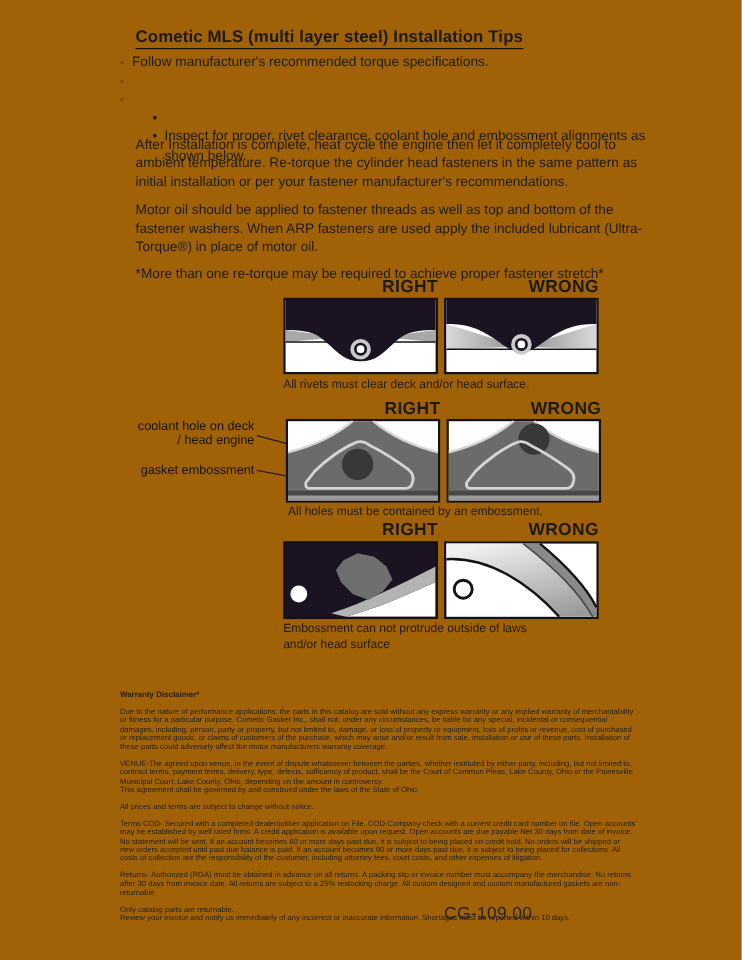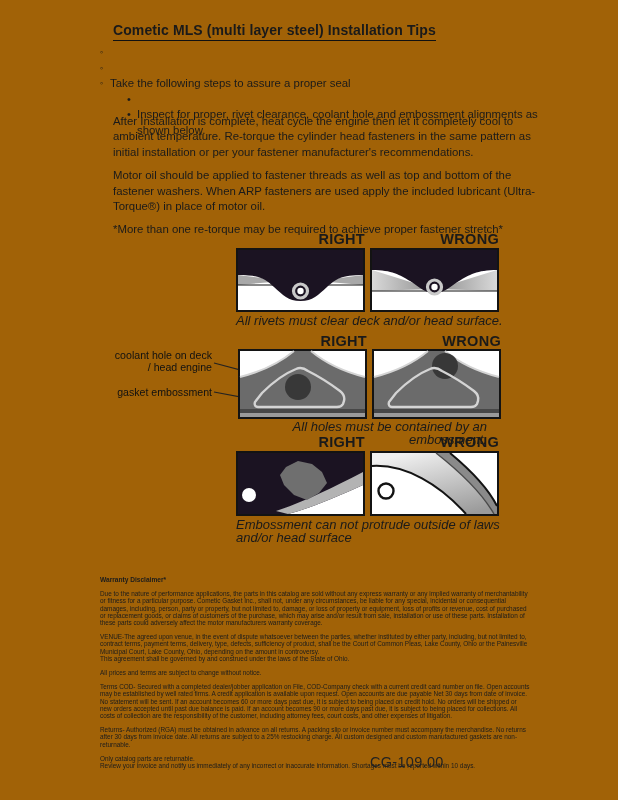--- a/index.html
+++ b/index.html
@@ -24,27 +24,27 @@
 
   .diesel{position:absolute;left:113px;top:114px;width:432px;font-size:11.4px;line-height:15.4px;}
   .diesel h2{font-size:12.6px;font-weight:bold;margin:0 0 6px 0;}
   .diesel p{margin:0 0 8px 0;}
 
   .dgrow{position:absolute;}
   .dg-heads{display:flex;gap:5px;}
   .dg-head{width:129px;text-align:right;font-size:14.5px;font-weight:600;letter-spacing:.3px;}
   .dg-panels{display:flex;gap:5px;margin-top:1px;}
   .dg-panels svg{display:block;}
-  .dg-cap{font-size:13px;margin-top:3px;line-height:12.5px;font-style:italic;}
+  .dg-cap{font-size:10px;margin-top:3px;line-height:12.5px;}
   .pre{white-space:pre-line;}
 
   .row2{left:100px;top:333px;width:400px;height:104px;}
   .row2 .dg-heads{position:absolute;left:138px;top:0;}
   .row2 .dg-panels{position:absolute;left:138px;top:15px;}
-  .row2 .dg-cap{position:absolute;left:129px;top:88px;width:258px;text-align:right;margin:0;}
+  .row2 .dg-cap{position:absolute;left:140px;top:88px;width:258px;text-align:left;margin:0;}
   .lbl{position:absolute;font-size:10.6px;line-height:12px;text-align:right;color:#111;}
   .lbl-coolant{left:10px;top:16px;width:102px;}
   .lbl-emboss{left:0px;top:53px;width:112px;}
   .row2-lines{position:absolute;left:0;top:0;pointer-events:none;}
 
   .disclaimer{position:absolute;left:100px;top:576px;width:430px;font-size:6.4px;line-height:7.2px;color:#1c1c1c;}
   .disclaimer h3{font-size:6.6px;margin:0 0 7px 0;font-weight:bold;}
   .disclaimer p{margin:0 0 7px 0;}
 
   .pageno{position:absolute;left:370px;top:754px;font-size:14.5px;color:#222;letter-spacing:.3px;}
@@ -52,27 +52,27 @@
 </head>
 <body>
 
 <div class="page">
 
   <div class="title">Cometic MLS (multi layer steel) Installation Tips</div>
 
   <div class="bullets">
     <div class="b-row">
       <span class="b-mark">◦</span>
+      <span>Follow manufacturer's recommended torque specifications.</span>
     </div>
     <div class="b-row">
       <span class="b-mark">◦</span>
     </div>
     <div class="b-row">
       <span class="b-mark">◦</span>
-      <span>Take the following steps to assure a proper seal</span>
     </div>
     <div class="sb-row">
       <span class="sb-mark">•</span>
     </div>
     <div class="sb-row">
       <span class="sb-mark">•</span>
       <span>Inspect for proper, rivet clearance, coolant hole and embossment alignments as shown below.</span>
     </div>
   </div>
 

